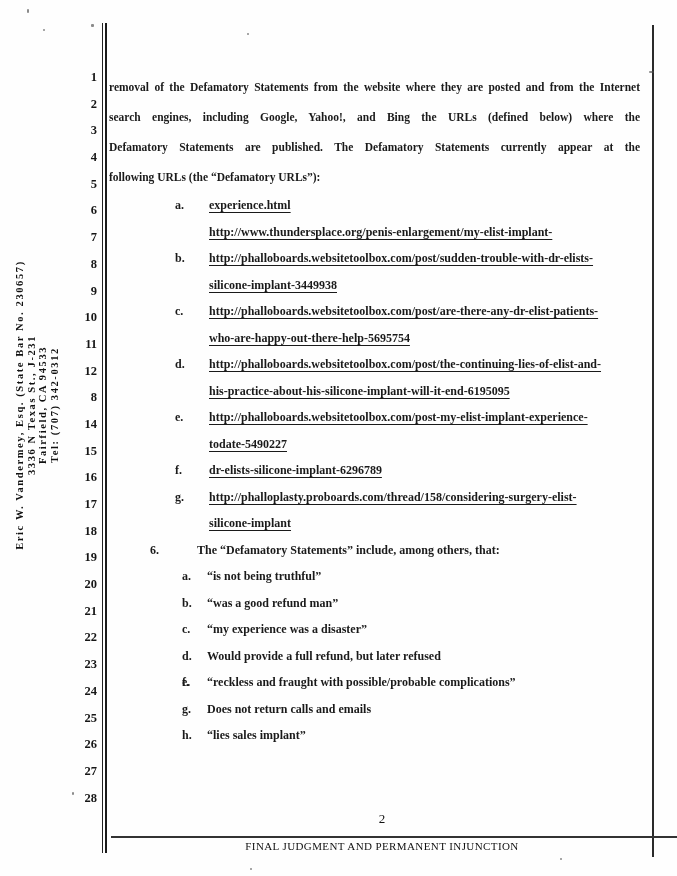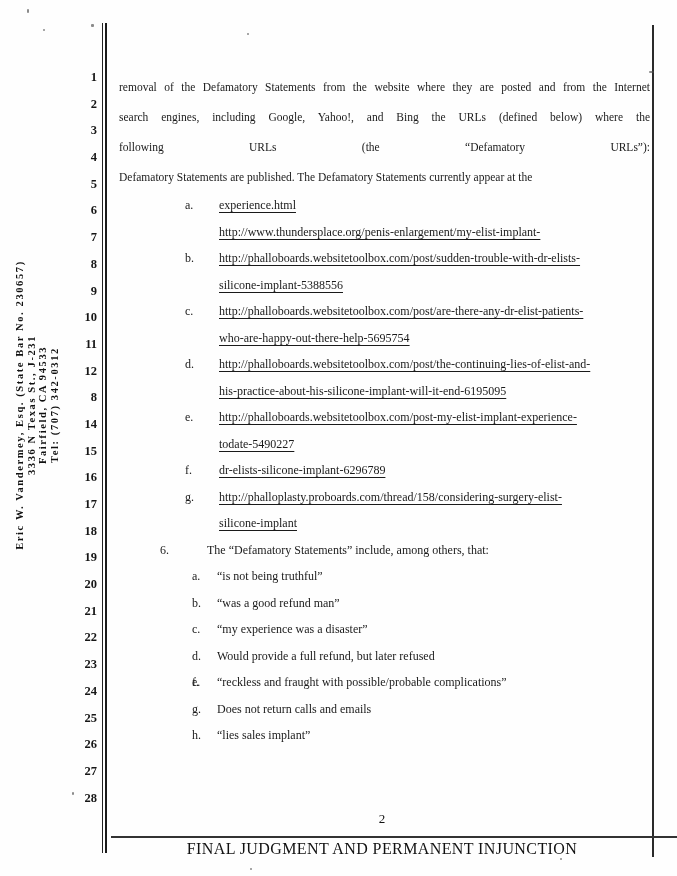--- a/index.html
+++ b/index.html
@@ -15,38 +15,38 @@
     letter-spacing:1.6px;color:#111;
   }
   
   .linenum-col{position:absolute;left:60px;top:64px;width:37px;text-align:right;}
   .linenum{height:26.7px;line-height:26.7px;font-size:12.5px;font-weight:bold;color:#161616;}
   
   .rule-a{position:absolute;left:102px;top:23px;width:1.2px;height:830px;background:#222;}
   .rule-b{position:absolute;left:104.6px;top:23px;width:2.6px;height:830px;background:#1b1b1b;}
   .rule-right{position:absolute;left:652px;top:25px;width:1.8px;height:832px;background:#2a2a2a;}
   
-  .bodycol{position:absolute;left:119px;top:72px;width:531px;font-size:12px;}
+  .bodycol{position:absolute;left:109px;top:72px;width:531px;font-size:12px;font-weight:bold;}
   .para{font-size:11.5px;}
   .para-line{line-height:30px;text-align:justify;text-align-last:justify;white-space:normal;}
   .para .para-line:last-child{text-align-last:left;}
   .url-list .li{position:relative;padding-left:100px;}
   .url-list .marker{position:absolute;left:66px;top:0;line-height:26.5px;}
   .url-line{
     line-height:26.5px;white-space:nowrap;
     text-decoration:underline;text-decoration-thickness:1px;text-underline-offset:2.5px;
   }
   .item6{position:relative;padding-left:88px;line-height:26.5px;}
   .marker6{position:absolute;left:41px;top:0;}
   .quote-list .qli{position:relative;padding-left:98px;line-height:26.5px;white-space:nowrap;}
   .quote-list .marker{position:absolute;left:73px;top:0;}
   
   .pagenum{position:absolute;left:112px;width:540px;top:811px;text-align:center;font-size:13px;color:#111;}
   .footer-rule{position:absolute;left:111px;right:0;top:836px;height:2px;background:#333;}
-  .footer-title{position:absolute;left:112px;width:540px;top:840px;text-align:center;font-size:16px;letter-spacing:0.4px;color:#111;}
+  .footer-title{position:absolute;left:112px;width:540px;top:840px;text-align:center;font-size:11px;letter-spacing:0.4px;color:#111;}
   
   .speck{position:absolute;background:#4d4d4d;opacity:.65;border-radius:1px;}
 </style>
 </head>
 <body>
 
 <div class="page">
 
   <div class="attorney">
 
@@ -123,37 +123,37 @@
   <div class="rule-right"></div>
 
   <div class="bodycol">
 
     <div class="para">
 
         <div class="para-line">removal of the Defamatory Statements from the website where they are posted and from the Internet</div>
 
         <div class="para-line">search engines, including Google, Yahoo!, and Bing the URLs (defined below) where the</div>
 
+        <div class="para-line">Defamatory Statements are published.  The Defamatory Statements currently appear at the</div>
+
         <div class="para-line">following URLs (the “Defamatory URLs”):</div>
-
-        <div class="para-line">Defamatory Statements are published.  The Defamatory Statements currently appear at the</div>
       </div>
 
     <div class="url-list">
 
         <div class="li">
           <span class="marker">a.</span>
           <div class="url-line">experience.html</div>
           <div class="url-line">http://www.thundersplace.org/penis-enlargement/my-elist-implant-</div>
         </div>
 
         <div class="li">
           <span class="marker">b.</span>
           <div class="url-line">http://phalloboards.websitetoolbox.com/post/sudden-trouble-with-dr-elists-</div>
-          <div class="url-line">silicone-implant-5388556</div>
+          <div class="url-line">silicone-implant-3449938</div>
         </div>
 
         <div class="li">
           <span class="marker">c.</span>
           <div class="url-line">http://phalloboards.websitetoolbox.com/post/are-there-any-dr-elist-patients-</div>
           <div class="url-line">who-are-happy-out-there-help-5695754</div>
         </div>
 
         <div class="li">
           <span class="marker">d.</span>

